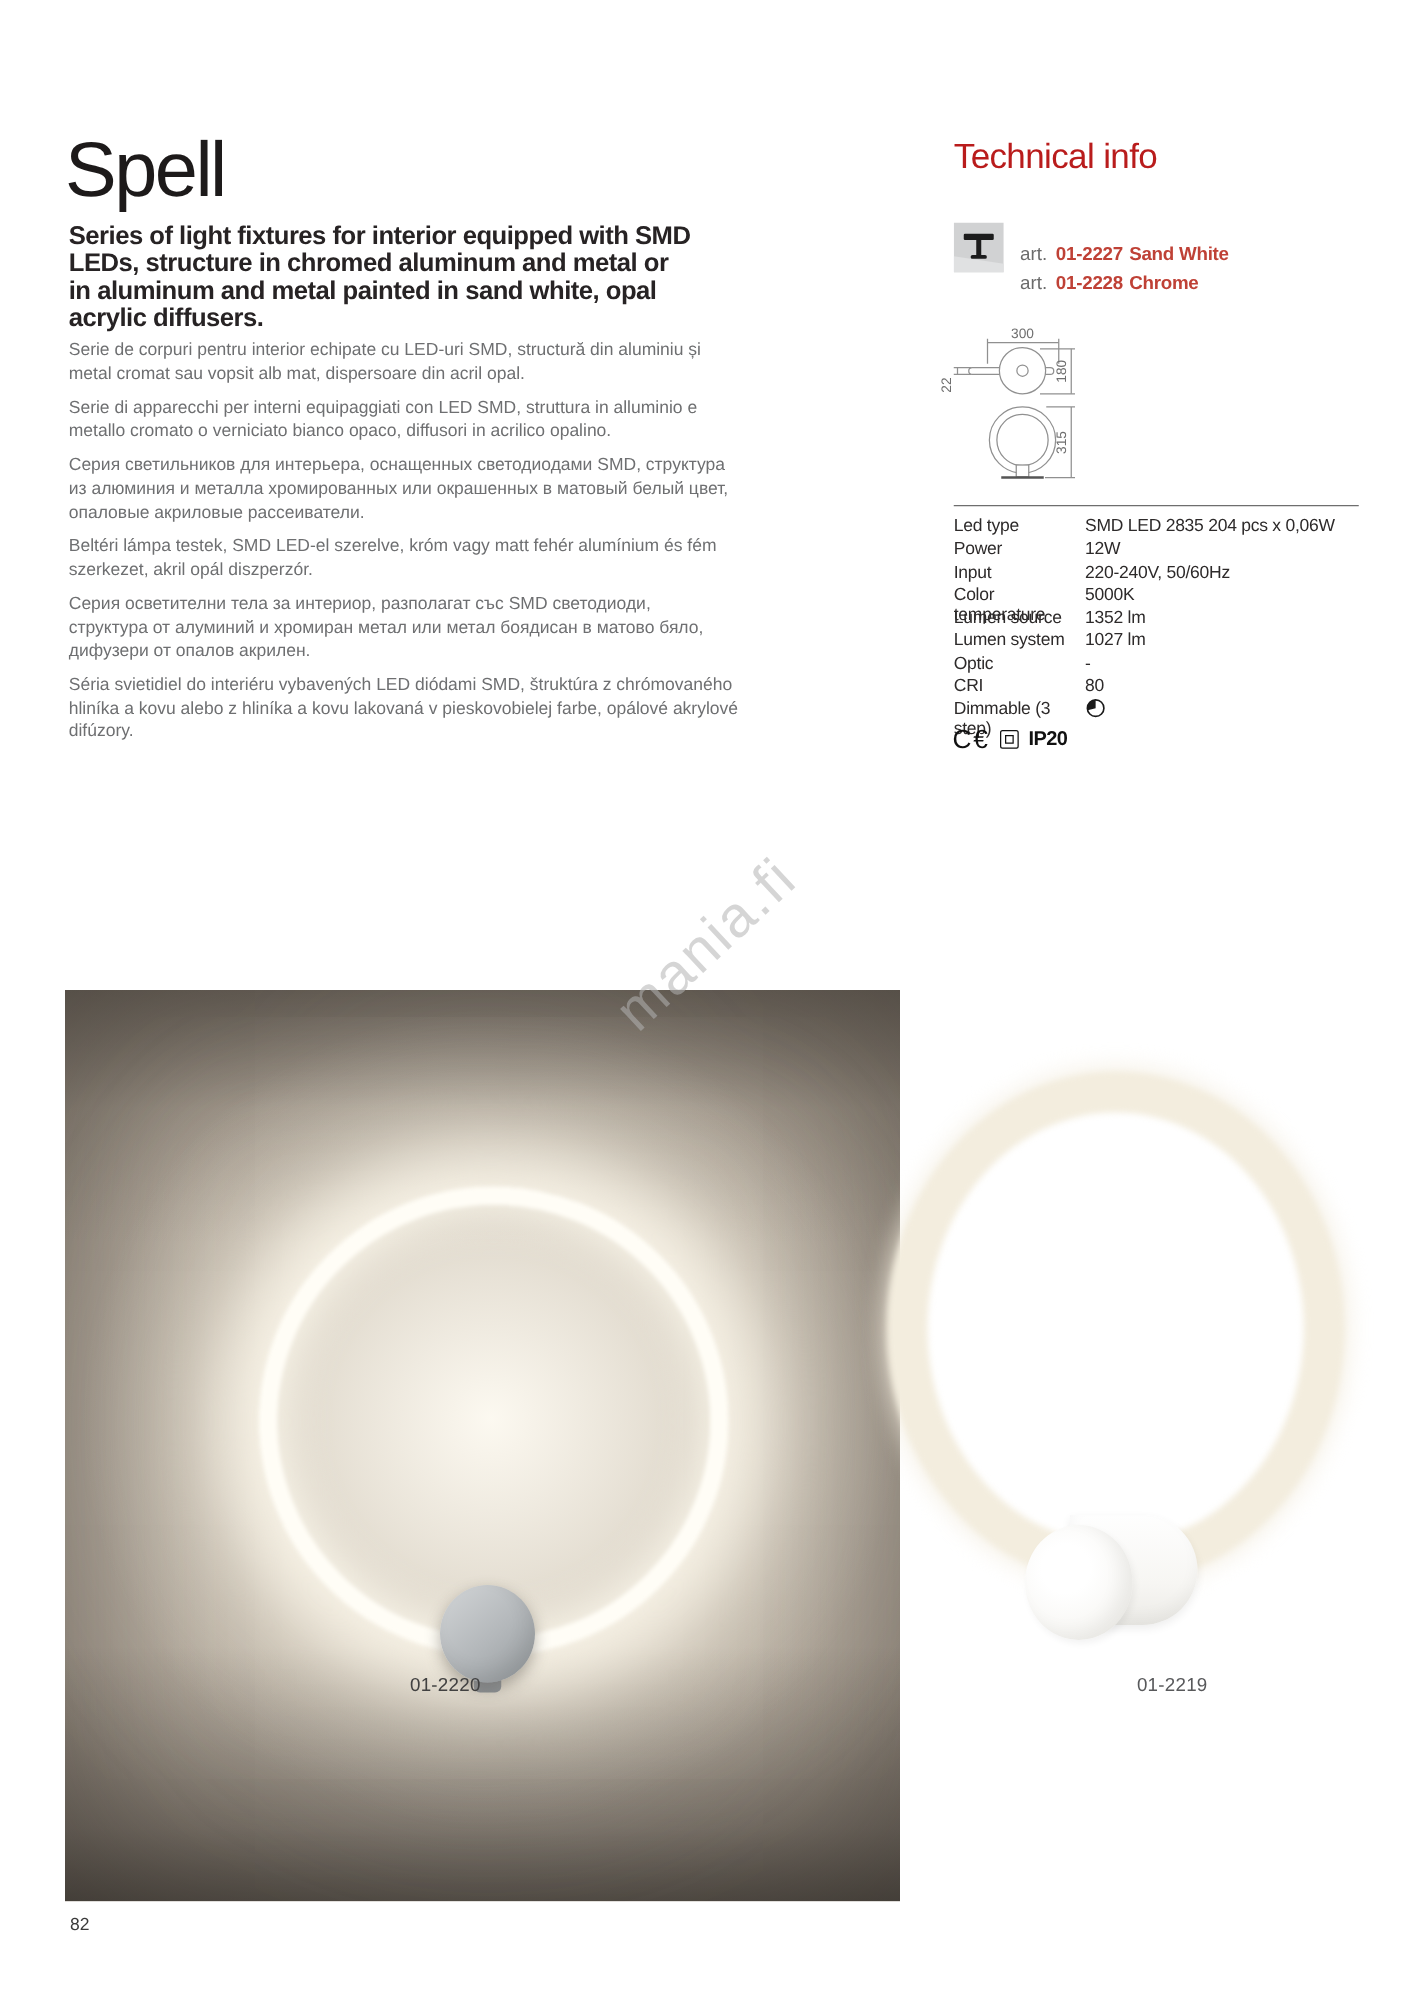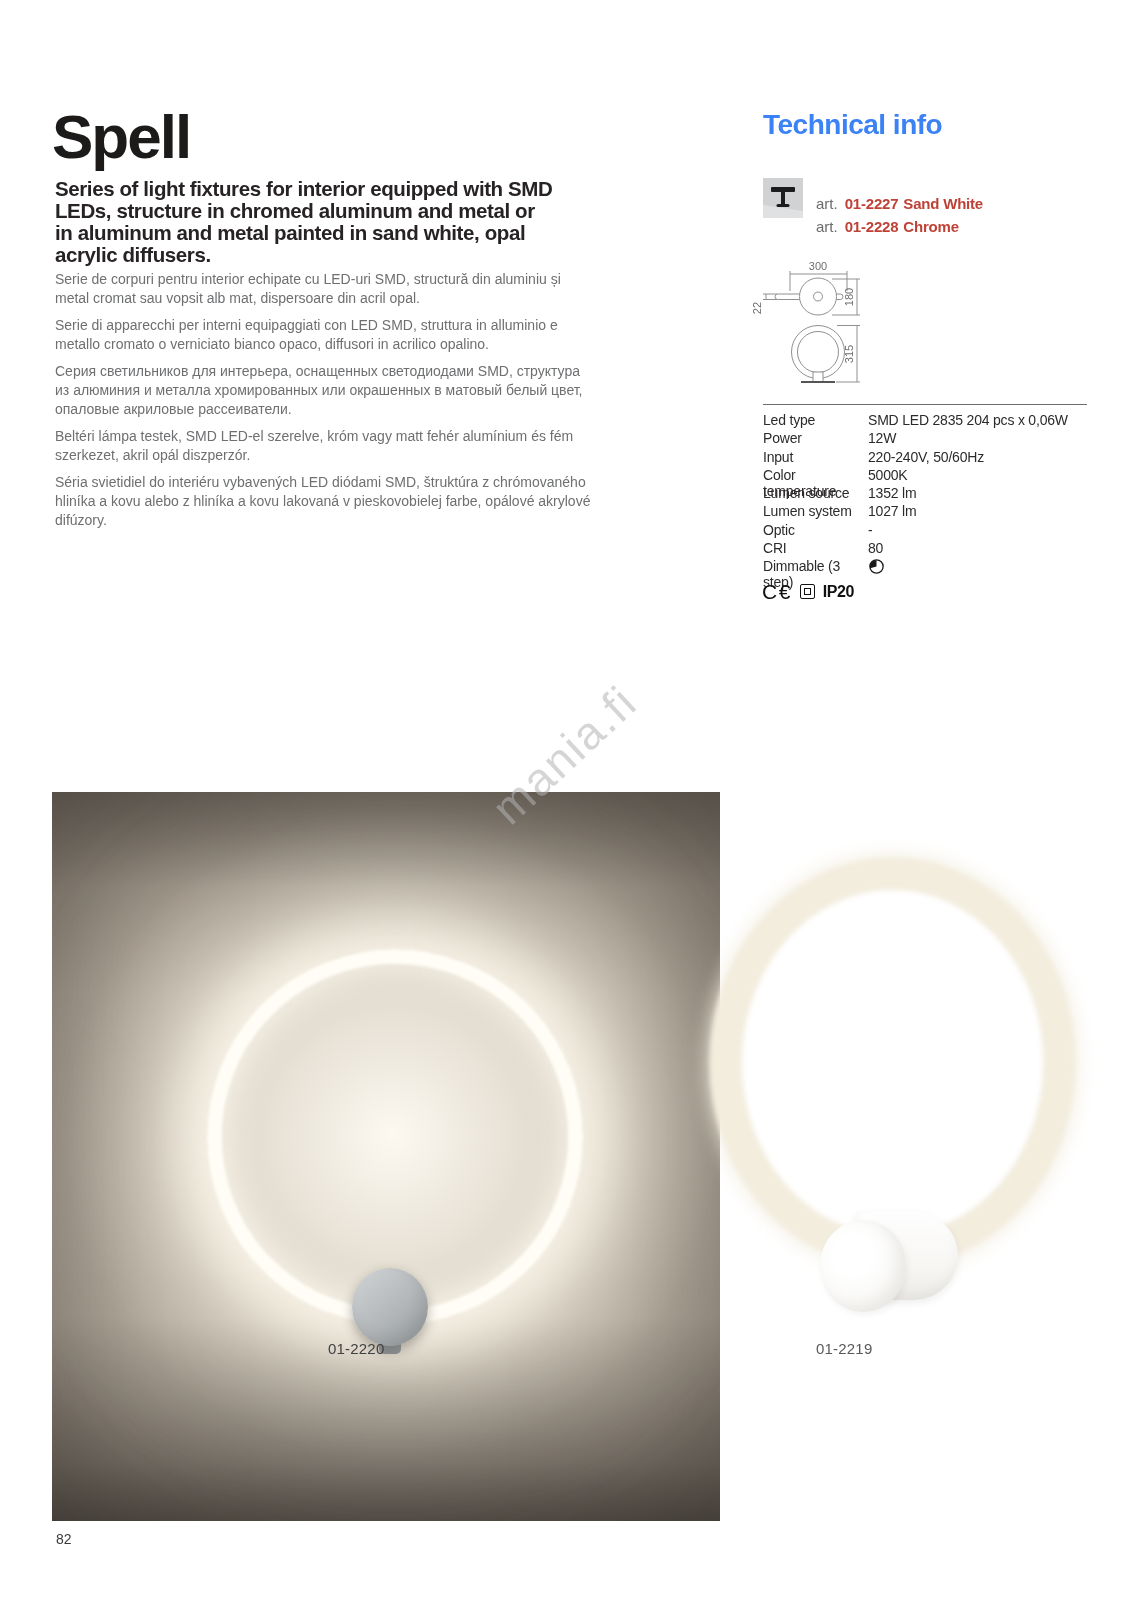--- a/index.html
+++ b/index.html
@@ -1,30 +1,30 @@
 <!DOCTYPE html>
 <html style="--accent-red: #bf4136;"><head>
 <meta charset="utf-8">
 <style>
   html,body{margin:0;padding:0;background:#ffffff;}
   .page{position:relative;width:1131px;height:1600px;background:#ffffff;overflow:hidden;
         font-family:"Liberation Sans", sans-serif;color:#232021;}
 
   
-  .product-title{position:absolute;left:52px;top:64px;font-size:62px;font-weight:700;
+  .product-title{position:absolute;left:52px;top:64px;font-size:62px;font-weight:400;
         letter-spacing:-2px;color:#1d1a1a;line-height:1;text-align:right;}
   .desc-en{position:absolute;left:55px;top:157px;width:560px;font-size:20.5px;font-weight:700;
         line-height:22px;letter-spacing:-0.4px;color:#272324;white-space:pre-line;}
   .descs{position:absolute;left:55px;top:270px;width:540px;font-size:14px;line-height:18.6px;
         color:#6e6f71;}
   .descs p{margin:0 4px 9px 0;white-space:pre-line;}
 
   
-  .tech-heading{position:absolute;left:763px;top:86px;font-size:28px;font-weight:700;
-        letter-spacing:-0.5px;color:#3b82f6;}
+  .tech-heading{position:absolute;left:763px;top:86px;font-size:28px;font-weight:400;
+        letter-spacing:-0.5px;color:#b91c1c;}
   .art-block{position:absolute;left:763px;top:178px;display:flex;gap:13px;}
   .wall-lamp-icon{width:40px;height:40px;flex:0 0 40px;}
   .art-lines{font-size:15px;line-height:23px;margin-top:14px;}
   .art-prefix{color:#6b6b6b;}
   .art-code{color:var(--accent-red,#bf4136);font-weight:700;margin-left:7px;letter-spacing:-0.2px;}
   .art-finish{color:var(--accent-red,#bf4136);font-weight:700;margin-left:5px;letter-spacing:-0.2px;}
 
   .dim-diagram{position:absolute;left:750px;top:248px;}
 
   .spec-table{position:absolute;left:763px;top:404px;width:324px;}
@@ -71,21 +71,21 @@
   .ring-lamp{position:absolute;left:709px;top:857px;width:367px;height:411px;border-radius:50%;
      border:33px solid #f3edde;box-sizing:border-box;filter:blur(2.5px);z-index:3;
      box-shadow:0 0 16px 5px rgba(243,237,222,0.65), inset 0 0 14px 5px rgba(255,255,255,0.75);}
   .lamp-mount-body{position:absolute;left:856px;top:1212px;width:102px;height:88px;
      border-radius:0 44px 44px 0;z-index:4;
      background:linear-gradient(180deg,#fefefe 0%,#f7f6f3 62%,#ecebe7 100%);
      box-shadow:0 3px 8px rgba(0,0,0,0.07), inset 0 -7px 12px rgba(0,0,0,0.04);}
   .lamp-mount-cap{position:absolute;left:820px;top:1220px;width:86px;height:92px;border-radius:50%;
      z-index:5;background:radial-gradient(circle at 38% 38%, #ffffff 25%, #f5f4f0 80%, #ecebe7 100%);
      box-shadow:inset -9px -6px 14px rgba(0,0,0,0.05), 2px 3px 6px rgba(0,0,0,0.05);}
-  .photo-right-label{position:absolute;left:816px;top:1340px;width:150px;text-align:left;
+  .photo-right-label{position:absolute;left:816px;top:1340px;width:150px;text-align:right;
      font-size:15px;letter-spacing:0.2px;color:#58595b;z-index:6;}
 
   .page-number{position:absolute;left:56px;top:1531px;font-size:14px;color:#3a3a3a;}
 
   svg text{font-family:"Liberation Sans", sans-serif;}
 </style>
 </head>
 <body>
 
 <div class="page">
@@ -99,20 +99,23 @@
   <div class="descs">
     <p>Serie de corpuri pentru interior echipate cu LED-uri SMD, structură din aluminiu și
 metal cromat sau vopsit alb mat, dispersoare din acril opal.</p>
     <p>Serie di apparecchi per interni equipaggiati con LED SMD, struttura in alluminio e
 metallo cromato o verniciato bianco opaco, diffusori in acrilico opalino.</p>
     <p>Серия светильников для интерьера, оснащенных светодиодами SMD, структура
 из алюминия и металла хромированных или окрашенных в матовый белый цвет,
 опаловые акриловые рассеиватели.</p>
     <p>Beltéri lámpa testek, SMD LED-el szerelve, króm vagy matt fehér alumínium és fém
 szerkezet, akril opál diszperzór.</p>
+    <p>Серия осветителни тела за интериор, разполагат със SMD светодиоди,
+структура от алуминий и хромиран метал или метал боядисан в матово бяло,
+дифузери от опалов акрилен.</p>
     <p>Séria svietidiel do interiéru vybavených LED diódami SMD, štruktúra z chrómovaného
 hliníka a kovu alebo z hliníka a kovu lakovaná v pieskovobielej farbe, opálové akrylové
 difúzory.</p>
   </div>
 
   <h2 class="tech-heading">Technical info</h2>
 
   <div class="art-block">
     <span class="wall-lamp-icon">
       <svg width="40" height="40" viewBox="0 0 40 40">

